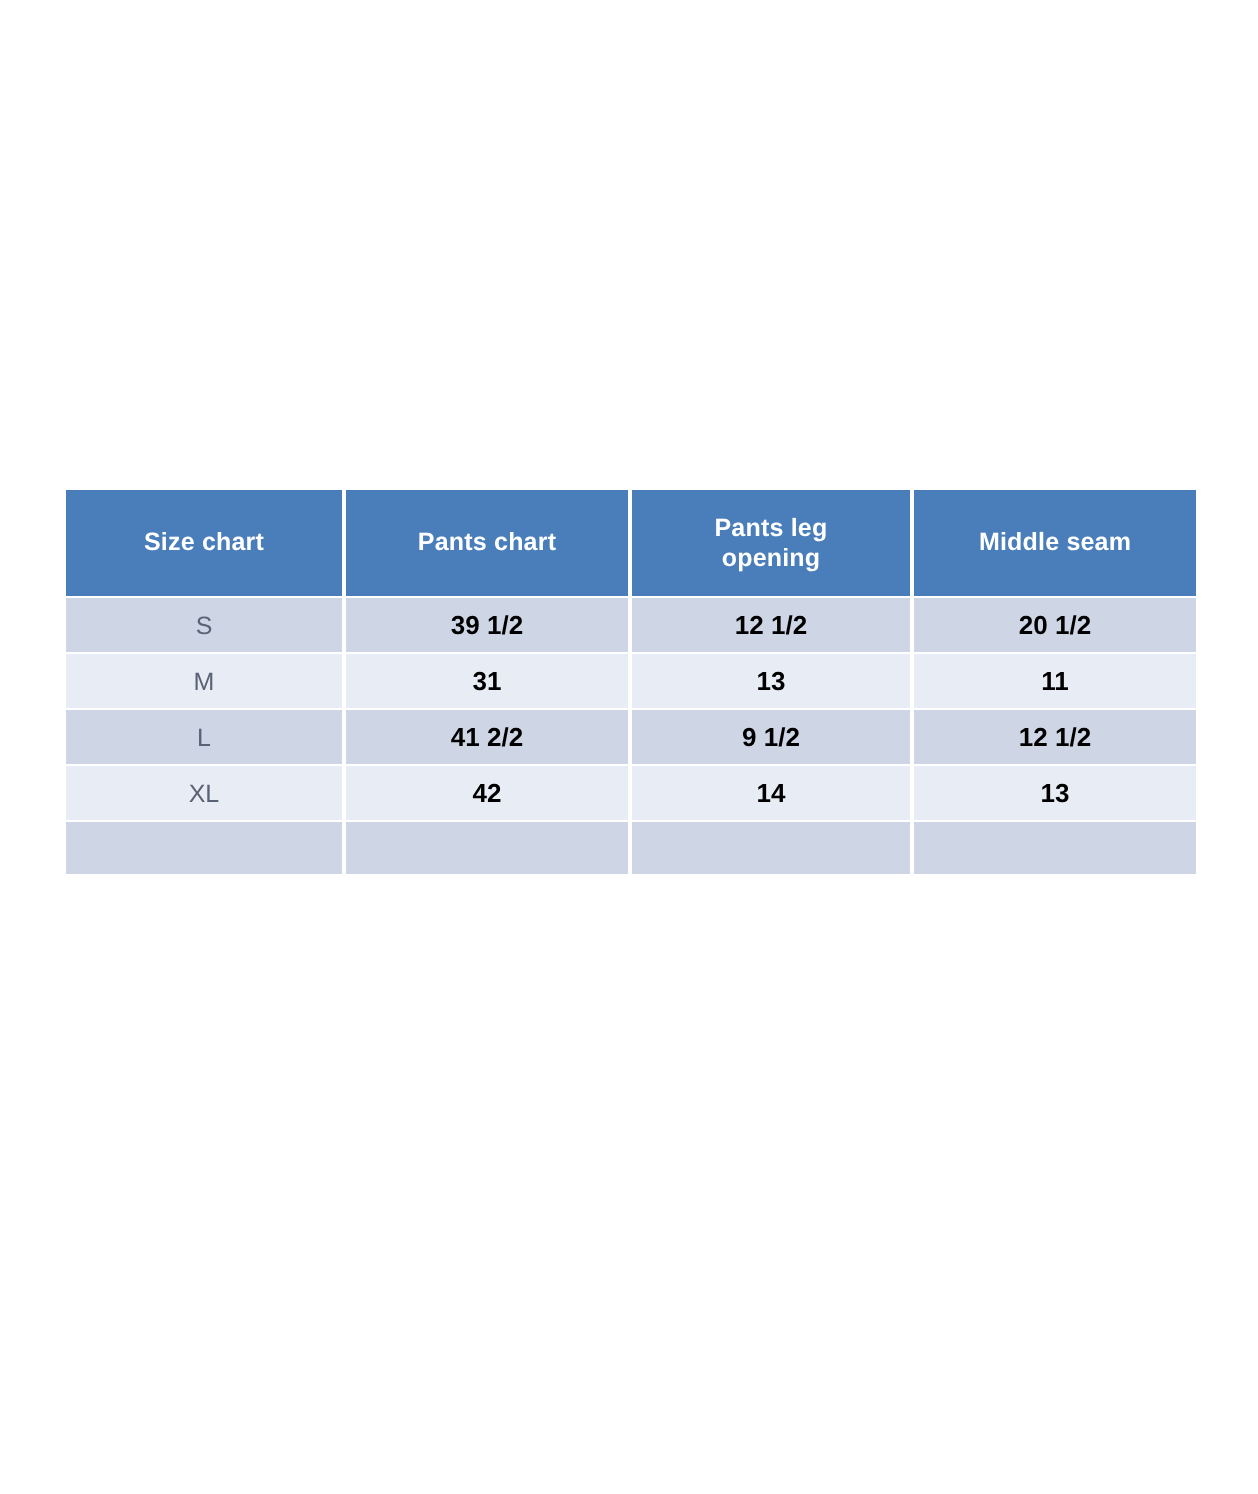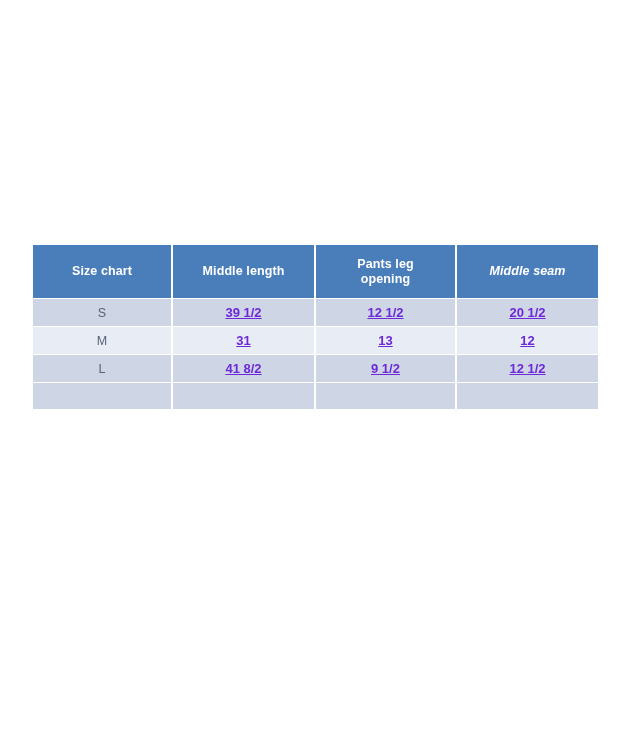--- a/index.html
+++ b/index.html
@@ -49,21 +49,21 @@
     font-weight: bold;
     line-height: 1.18;
     letter-spacing: 0.1px;
     text-align: center;
     vertical-align: middle;
     height: 49px;
     padding: 2px 4px;
     border-right: 2px solid #ffffff;
     border-bottom: 1px solid #ffffff;
   }
-  thead th:last-child { border-right: none; font-style: italic; }
+  thead th:last-child { border-right: none; }
 
   tbody td {
     height: 27px;
     padding: 0 4px;
     text-align: center;
     vertical-align: middle;
     border-right: 2px solid #ffffff;
     border-bottom: 1px solid #ffffff;
     font-size: 13px;
   }
@@ -72,24 +72,23 @@
   tbody tr.odd  td { background: #ced6e5; }
   tbody tr.even td { background: #e8edf5; }
 
   td.size-cell {
     color: #5a6275;
     font-weight: normal;
     font-size: 12.5px;
   }
 
   td.val-cell {
-    color: #6d28d9;
+    color: #000000;
     font-weight: bold;
     font-size: 13px;
-    text-decoration: underline;
   }
 
   tbody tr.filler td {
     height: 26px;
     background: #ced6e5;
     border-bottom: none;
   }
 </style>
 </head>
 <body>
@@ -101,47 +100,53 @@
       <colgroup>
         <col class="c-size">
         <col class="c-len">
         <col class="c-bot">
         <col class="c-mid">
       </colgroup>
 
       <thead>
         <tr>
           <th>Size chart</th>
-          <th>Middle length</th>
+          <th>Pants chart</th>
           <th>
             <span>Pants leg</span><br>
             <span>opening</span>
           </th>
           <th>Middle seam</th>
         </tr>
       </thead>
 
       <tbody>
         <tr class="odd">
           <td class="size-cell">S</td>
           <td class="val-cell">39 1/2</td>
           <td class="val-cell">12 1/2</td>
           <td class="val-cell">20 1/2</td>
         </tr>
         <tr class="even">
           <td class="size-cell">M</td>
           <td class="val-cell">31</td>
           <td class="val-cell">13</td>
-          <td class="val-cell">12</td>
+          <td class="val-cell">11</td>
         </tr>
         <tr class="odd">
           <td class="size-cell">L</td>
-          <td class="val-cell">41 8/2</td>
+          <td class="val-cell">41 2/2</td>
           <td class="val-cell">9 1/2</td>
           <td class="val-cell">12 1/2</td>
+        </tr>
+        <tr class="even">
+          <td class="size-cell">XL</td>
+          <td class="val-cell">42</td>
+          <td class="val-cell">14</td>
+          <td class="val-cell">13</td>
         </tr>
         <tr class="filler">
           <td></td>
           <td></td>
           <td></td>
           <td></td>
         </tr>
       </tbody>
     </table>
   </div>

